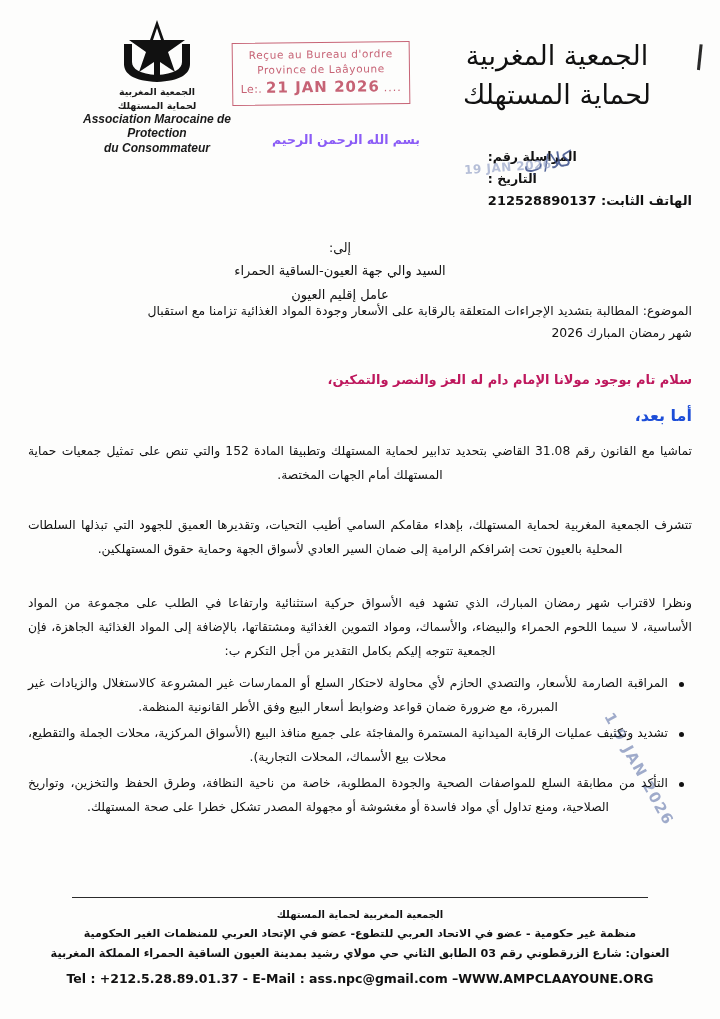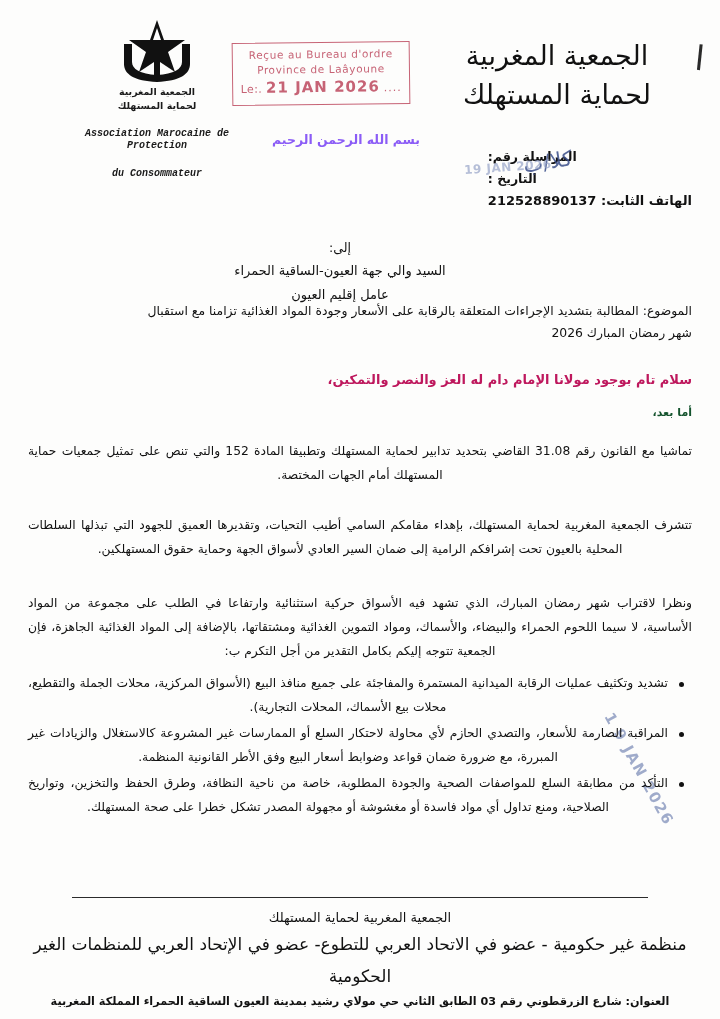--- a/index.html
+++ b/index.html
@@ -49,27 +49,27 @@
     font-family: "DejaVu Sans", sans-serif;
     font-size: 9.5px;
     font-weight: bold;
     letter-spacing: .5px;
     color: #1a1a1a;
     direction: rtl;
     line-height: 1.25;
     margin-top: 2px;
   }
   .logo-fr {
-    font-family: Liberation Mono, monospace;
-    font-size: 10px;
+    font-family: Liberation Sans, sans-serif;
+    font-size: 12px;
     font-weight: bold;
     font-style: italic;
     color: #1a1a1a;
     line-height: 1.2;
-    margin-top: 16px;
+    margin-top: 0;
   }
 
   
   .stamp-red {
     position: absolute;
     left: 232px;
     top: 30px;
     width: 172px;
     padding: 4px 2px 5px;
     border: 1.6px solid #c2566a;
@@ -227,24 +227,24 @@
     font-size: 13px;
     font-weight: bold;
     text-align: right;
     color: #be185d;
   }
   .amma-baad {
     position: absolute;
     top: 406px;
     right: 28px;
     left: 120px;
-    font-size: 11px;
+    font-size: 16px;
     font-weight: bold;
     text-align: right;
-    color: #14532d;
+    color: #1d4ed8;
   }
 
   
   .para {
     position: absolute;
     right: 28px;
     left: 28px;
     font-size: 12.3px;
     line-height: 1.95;
     text-align: justify;
@@ -296,27 +296,27 @@
   }
   .footer {
     position: absolute;
     top: 906px;
     left: 16px;
     right: 16px;
     text-align: center;
     color: #111;
   }
   .footer .f1 {
-    font-size: 13px;
-    font-weight: normal;
+    font-size: 10px;
+    font-weight: bold;
     line-height: 1.8;
   }
   .footer .f2 {
-    font-size: 17px;
-    font-weight: normal;
+    font-size: 11px;
+    font-weight: bold;
     line-height: 1.85;
   }
   .footer .f3 {
     font-size: 11.2px;
     font-weight: bold;
     line-height: 1.85;
   }
   .footer .f4 {
     direction: ltr;
     font-size: 12.5px;
@@ -394,22 +394,22 @@
   </div>
 
   <div class="salutation">سلام تام بوجود مولانا الإمام دام له العز والنصر والتمكين،</div>
   <div class="amma-baad">أما بعد،</div>
 
   <div class="para p1">تماشيا مع القانون رقم 31.08 القاضي بتحديد تدابير لحماية المستهلك وتطبيقا المادة 152 والتي تنص على تمثيل جمعيات حماية المستهلك أمام الجهات المختصة.</div>
   <div class="para p2">تتشرف الجمعية المغربية لحماية المستهلك، بإهداء مقامكم السامي أطيب التحيات، وتقديرها العميق للجهود التي تبذلها السلطات المحلية بالعيون تحت إشرافكم الرامية إلى ضمان السير العادي لأسواق الجهة وحماية حقوق المستهلكين.</div>
   <div class="para p3">ونظرا لاقتراب شهر رمضان المبارك، الذي تشهد فيه الأسواق حركية استثنائية وارتفاعا في الطلب على مجموعة من المواد الأساسية، لا سيما اللحوم الحمراء والبيضاء، والأسماك، ومواد التموين الغذائية ومشتقاتها، بالإضافة إلى المواد الغذائية الجاهزة، فإن الجمعية تتوجه إليكم بكامل التقدير من أجل التكرم ب:</div>
 
   <ul class="bullets">
+    <li>المراقبة الصارمة للأسعار، والتصدي الحازم لأي محاولة لاحتكار السلع أو الممارسات غير المشروعة كالاستغلال والزيادات غير المبررة، مع ضرورة ضمان قواعد وضوابط أسعار البيع وفق الأطر القانونية المنظمة.</li>
     <li>تشديد وتكثيف عمليات الرقابة الميدانية المستمرة والمفاجئة على جميع منافذ البيع (الأسواق المركزية، محلات الجملة والتقطيع، محلات بيع الأسماك، المحلات التجارية).</li>
-    <li>المراقبة الصارمة للأسعار، والتصدي الحازم لأي محاولة لاحتكار السلع أو الممارسات غير المشروعة كالاستغلال والزيادات غير المبررة، مع ضرورة ضمان قواعد وضوابط أسعار البيع وفق الأطر القانونية المنظمة.</li>
     <li>التأكد من مطابقة السلع للمواصفات الصحية والجودة المطلوبة، خاصة من ناحية النظافة، وطرق الحفظ والتخزين، وتواريخ الصلاحية، ومنع تداول أي مواد فاسدة أو مغشوشة أو مجهولة المصدر تشكل خطرا على صحة المستهلك.</li>
   </ul>
 
   <div class="footer-rule"></div>
   <div class="footer">
     <div class="f1">الجمعية المغربية لحماية المستهلك</div>
     <div class="f2">منظمة غير حكومية - عضو في الاتحاد العربي للتطوع- عضو في الإتحاد العربي للمنظمات الغير الحكومية</div>
     <div class="f3">العنوان: شارع الزرقطوني رقم 03 الطابق الثاني حي مولاي رشيد بمدينة العيون الساقية الحمراء المملكة المغربية</div>
     <div class="f4">Tel : +212.5.28.89.01.37 - E-Mail : ass.npc@gmail.com –WWW.AMPCLAAYOUNE.ORG</div>
   </div>

